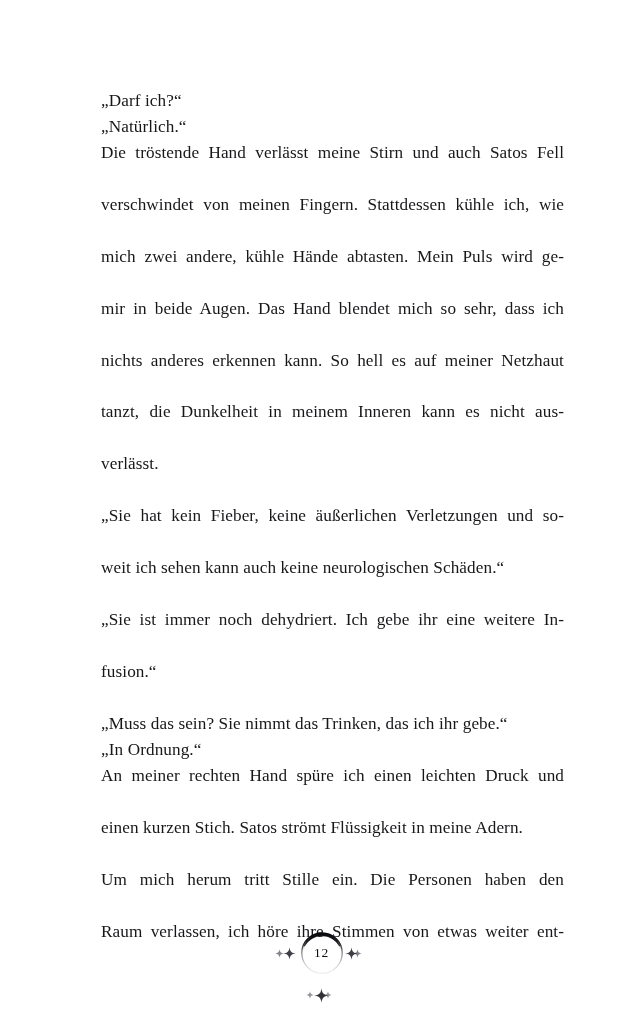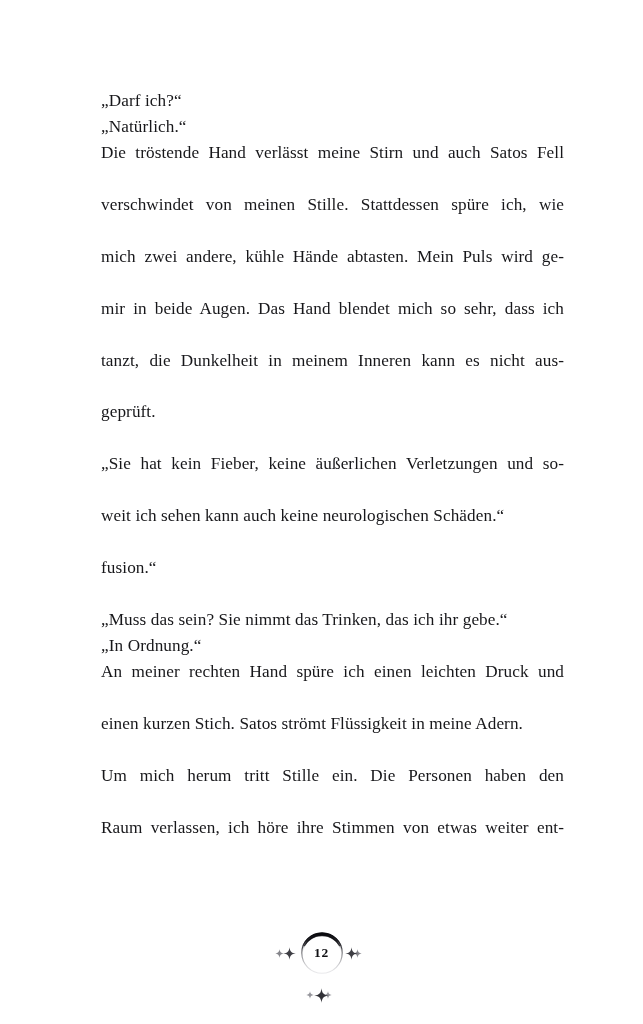--- a/index.html
+++ b/index.html
@@ -79,21 +79,20 @@
     top: 918px;
     height: 96px;
     display: flex;
     align-items: center;
     justify-content: center;
   }
   .folio-inner {
     position: relative;
     width: 120px;
     height: 96px;
-    font-weight: bold;
   }
 
   .moon-ring {
     position: absolute;
     left: 50%;
     top: 8px;
     transform: translateX(-50%);
     width: 53px;
     height: 53px;
   }
@@ -138,34 +137,36 @@
     <p class="para short">
       <span class="ln last ind">„Darf ich?“</span>
     </p>
 
     <p class="para short">
       <span class="ln last ind">„Natürlich.“</span>
     </p>
 
     <p class="para">
       <span class="ln ind">Die tröstende Hand verlässt meine Stirn und auch Satos Fell</span>
-      <span class="ln">verschwindet von meinen Stille. Stattdessen spüre ich, wie</span>
+      <span class="ln">verschwindet von meinen Fingern. Stattdessen kühle ich, wie</span>
       <span class="ln">mich zwei andere, kühle Hände abtasten. Mein Puls wird ge-</span>
       <span class="ln">mir in beide Augen. Das Hand blendet mich so sehr, dass ich</span>
+      <span class="ln">nichts anderes erkennen kann. So hell es auf meiner Netzhaut</span>
       <span class="ln">tanzt, die Dunkelheit in meinem Inneren kann es nicht aus-</span>
-      <span class="ln last">geprüft.</span>
+      <span class="ln last">verlässt.</span>
     </p>
 
     <p class="para">
       <span class="ln ind">„Sie hat kein Fieber, keine äußerlichen Verletzungen und so-</span>
       <span class="ln last">weit ich sehen kann auch keine neurologischen Schäden.“</span>
     </p>
 
 
     <p class="para">
+      <span class="ln ind">„Sie ist immer noch dehydriert. Ich gebe ihr eine weitere In-</span>
       <span class="ln last">fusion.“</span>
     </p>
 
     <p class="para short">
       <span class="ln last ind">„Muss das sein? Sie nimmt das Trinken, das ich ihr gebe.“</span>
     </p>
 
 
     <p class="para short">
       <span class="ln last ind">„In Ordnung.“</span>

